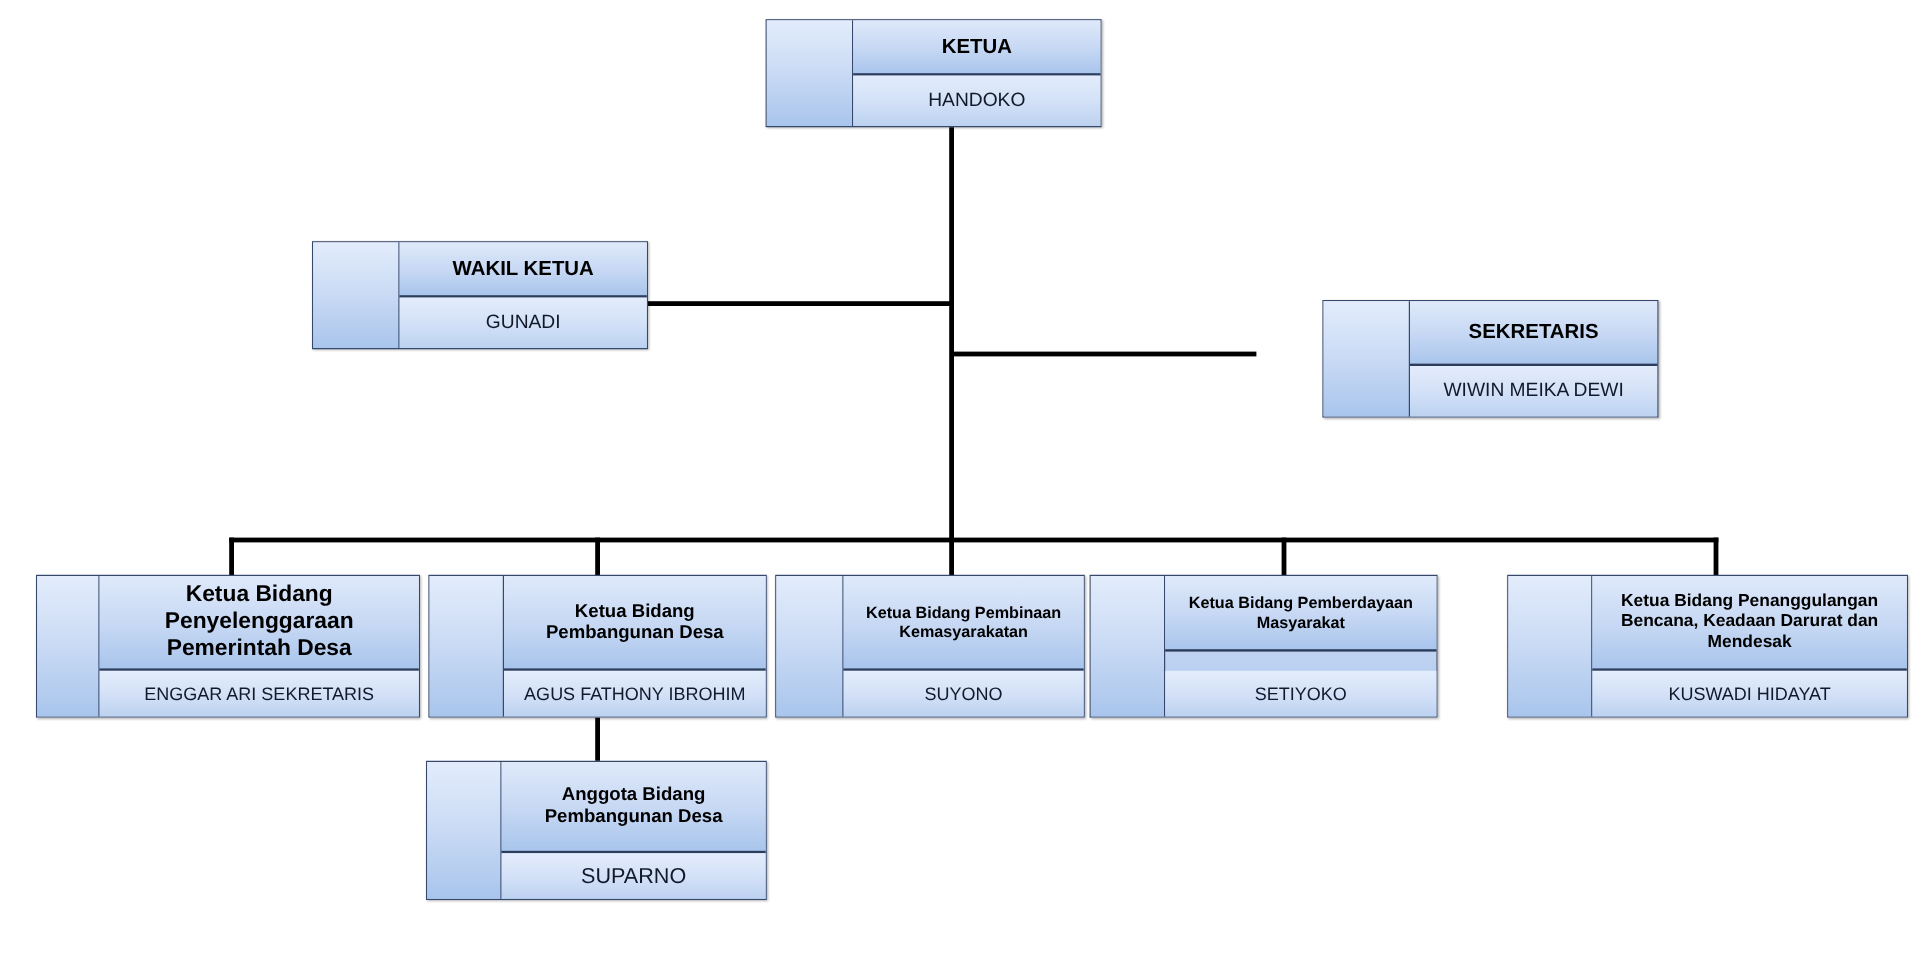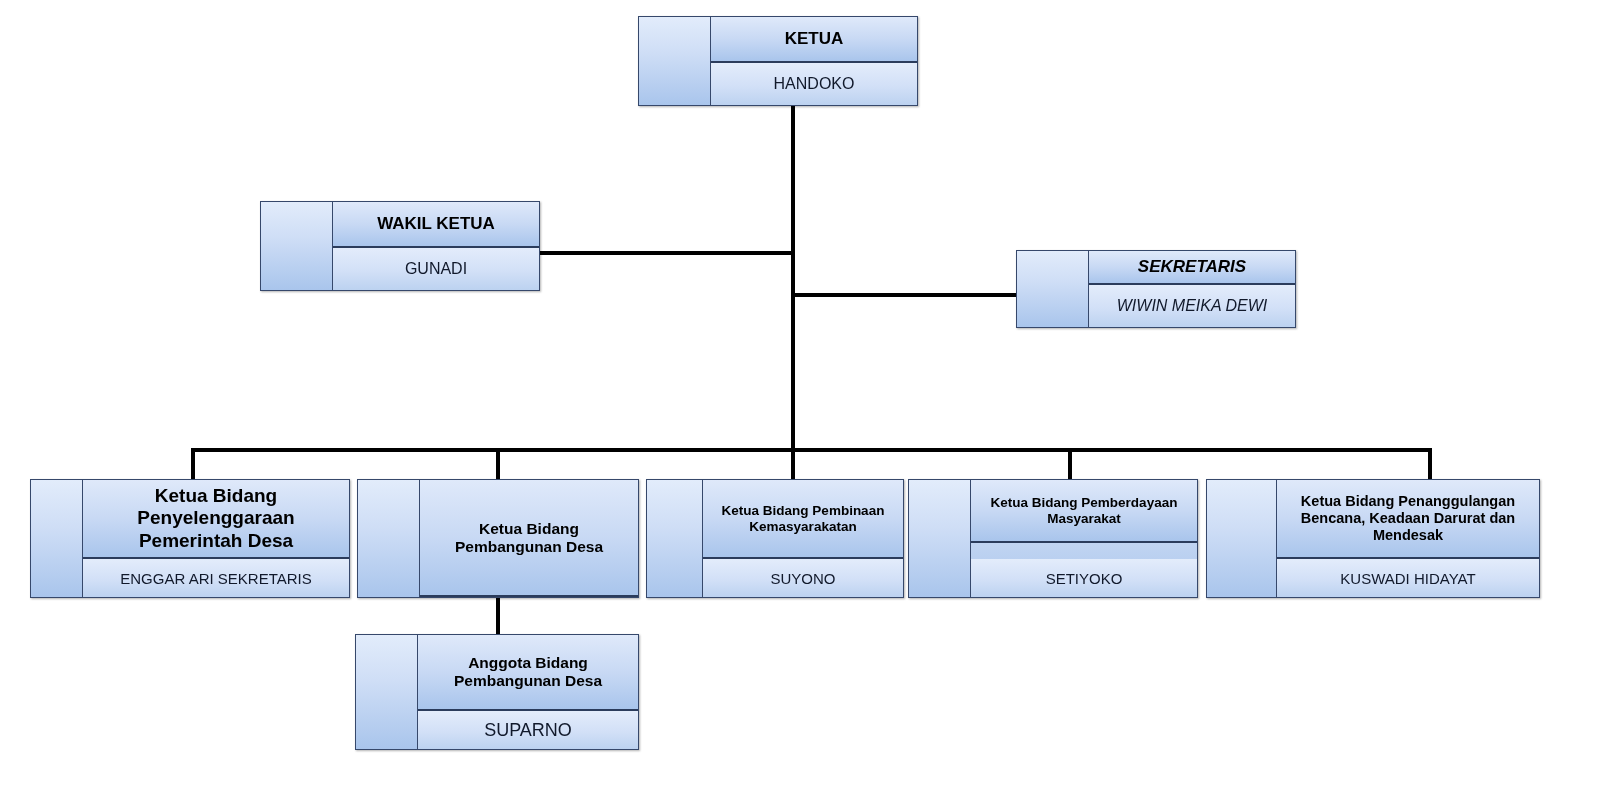--- a/index.html
+++ b/index.html
@@ -105,60 +105,61 @@
   </div>
 
   <div class="node" style="left:260px; top:201px; width:280px; height:90px;">
     <div class="node-left" style="width:72px;"></div>
     <div class="node-right">
       <div class="node-title" style="font-size:17px;">WAKIL KETUA</div>
       <div class="node-name" style="height:42px; font-size:16px;">GUNADI</div>
     </div>
   </div>
 
-  <div class="node" style="left:1016px; top:250px; width:280px; height:78px;font-style:italic;">
+  <div class="node" style="left:1102px; top:250px; width:280px; height:98px;">
     <div class="node-left" style="width:72px;"></div>
     <div class="node-right">
       <div class="node-title" style="font-size:17px;">SEKRETARIS</div>
       <div class="node-name" style="height:42px; font-size:16px;">WIWIN MEIKA DEWI</div>
     </div>
   </div>
 
   <div class="node" style="left:30px; top:479px; width:320px; height:119px;">
     <div class="node-left" style="width:52px;"></div>
     <div class="node-right">
       <div class="node-title" style="font-size:19px;">Ketua Bidang Penyelenggaraan Pemerintah Desa</div>
       <div class="node-name" style="height:38px; font-size:15px;">ENGGAR ARI SEKRETARIS</div>
     </div>
   </div>
 
   <div class="node" style="left:357px; top:479px; width:282px; height:119px;">
     <div class="node-left" style="width:62px;"></div>
     <div class="node-right">
       <div class="node-title" style="font-size:15.5px;">Ketua Bidang Pembangunan Desa</div>
+      <div class="node-name" style="height:38px; font-size:15px;">AGUS FATHONY IBROHIM</div>
     </div>
   </div>
 
   <div class="node" style="left:646px; top:479px; width:258px; height:119px;">
     <div class="node-left" style="width:56px;"></div>
     <div class="node-right">
       <div class="node-title" style="font-size:13.5px;">Ketua Bidang Pembinaan Kemasyarakatan</div>
       <div class="node-name" style="height:38px; font-size:15px;">SUYONO</div>
     </div>
   </div>
 
   <div class="node" style="left:908px; top:479px; width:290px; height:119px;">
     <div class="node-left" style="width:62px;"></div>
     <div class="node-right">
       <div class="node-title" style="font-size:13.5px;">Ketua Bidang Pemberdayaan Masyarakat</div>
       <div class="node-name" style="height:38px; font-size:15px;margin-top:16px;">SETIYOKO</div>
     </div>
   </div>
 
-  <div class="node" style="left:1206px; top:479px; width:334px; height:119px;">
+  <div class="node" style="left:1256px; top:479px; width:334px; height:119px;">
     <div class="node-left" style="width:70px;"></div>
     <div class="node-right">
       <div class="node-title" style="font-size:14.5px;">Ketua Bidang Penanggulangan Bencana, Keadaan Darurat dan Mendesak</div>
       <div class="node-name" style="height:38px; font-size:15px;">KUSWADI HIDAYAT</div>
     </div>
   </div>
 
   <div class="node" style="left:355px; top:634px; width:284px; height:116px;">
     <div class="node-left" style="width:62px;"></div>
     <div class="node-right">

